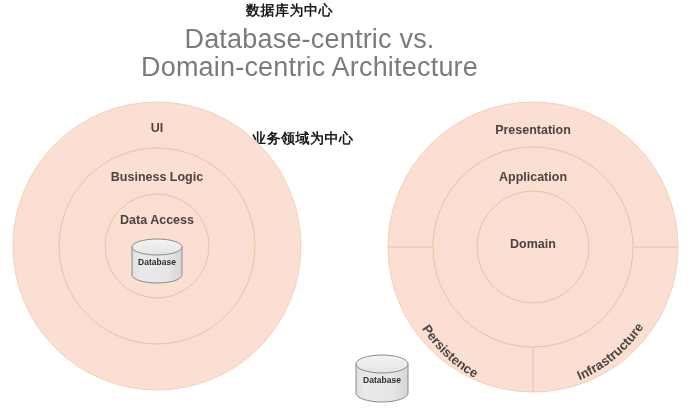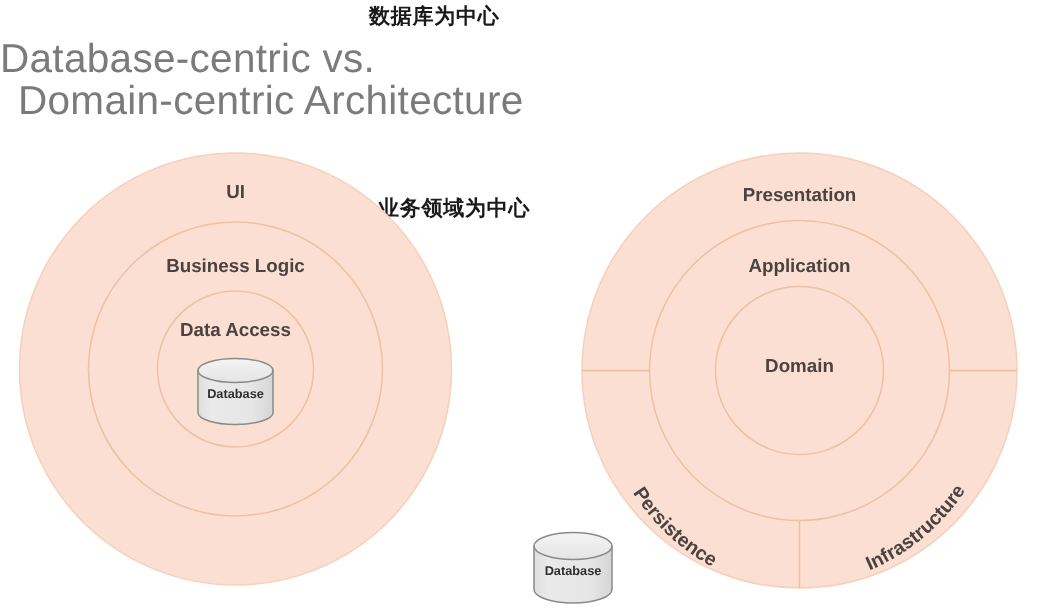--- a/index.html
+++ b/index.html
@@ -37,30 +37,30 @@
     color: #1a1a1a;
     white-space: nowrap;
     letter-spacing: 0.5px;
   }
   #cn-top  { left: 246px; top: 2px; }
   #cn-bottom { left: 252px; top: 86px; margin-top: 44px; }
 
   .title-line {
     position: absolute;
     width: 619px;
-    text-align: left;
+    text-align: center;
     font-family: "Liberation Sans", "DejaVu Sans", sans-serif;
     font-size: 27px;
     font-weight: 400;
     color: #7b7b7b;
     letter-spacing: 0.2px;
     white-space: nowrap;
   }
   #title-l1 { top: 24px; }
-  #title-l2 { top: 52px; padding-left: 12px; }
+  #title-l2 { top: 52px; }
 
   .ring-label {
     font-family: "Liberation Sans", "DejaVu Sans", sans-serif;
     font-size: 12.5px;
     font-weight: bold;
     fill: #4b4340;
     text-anchor: middle;
     dominant-baseline: middle;
   }
   .db-label {

